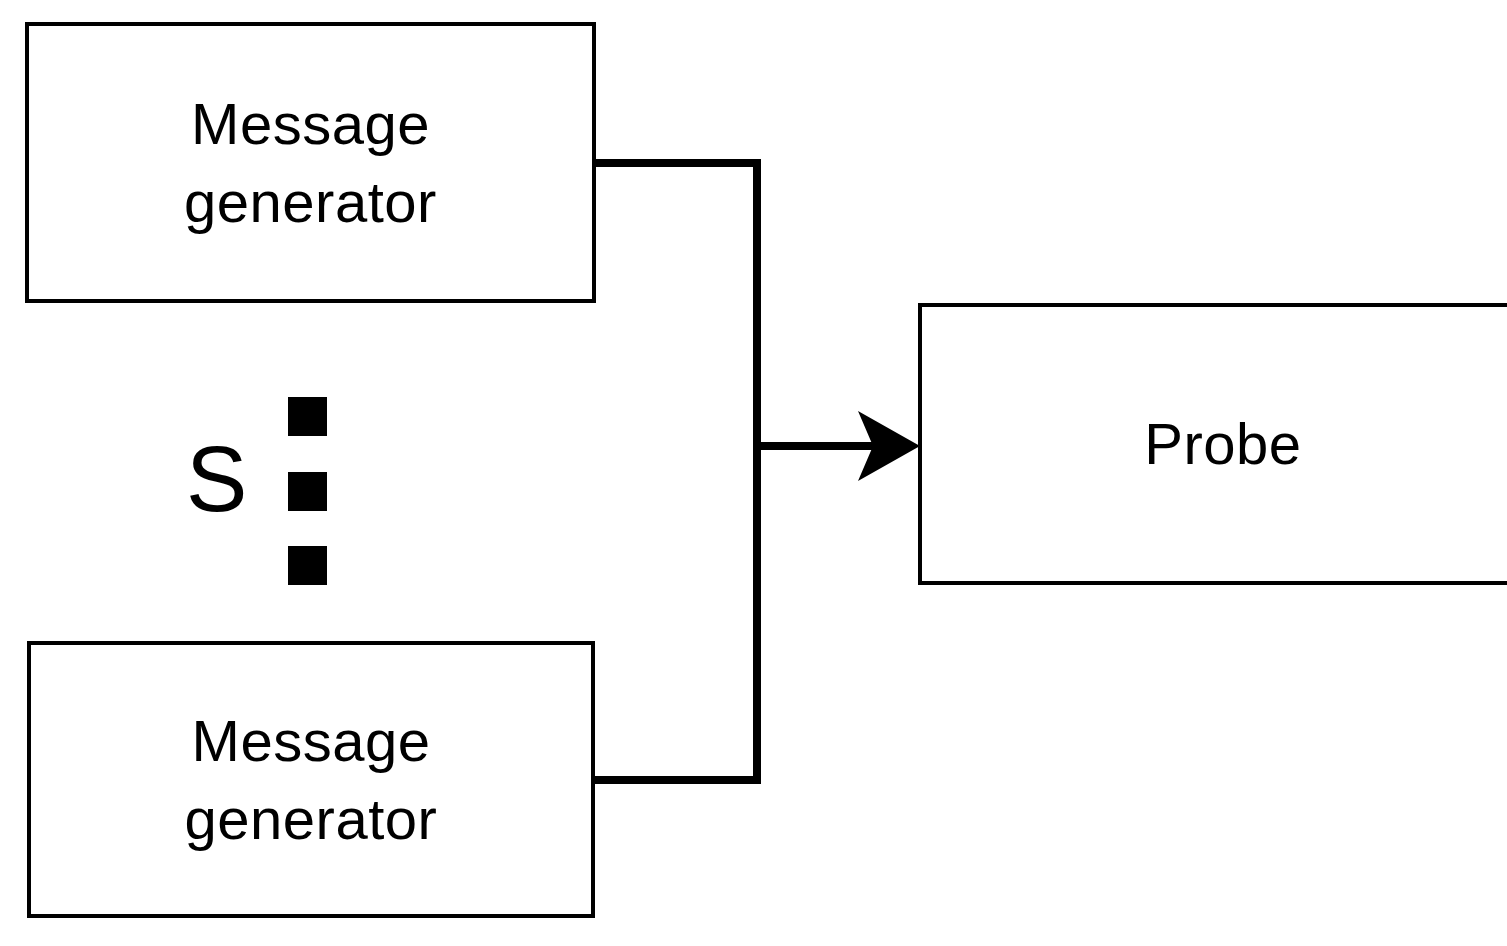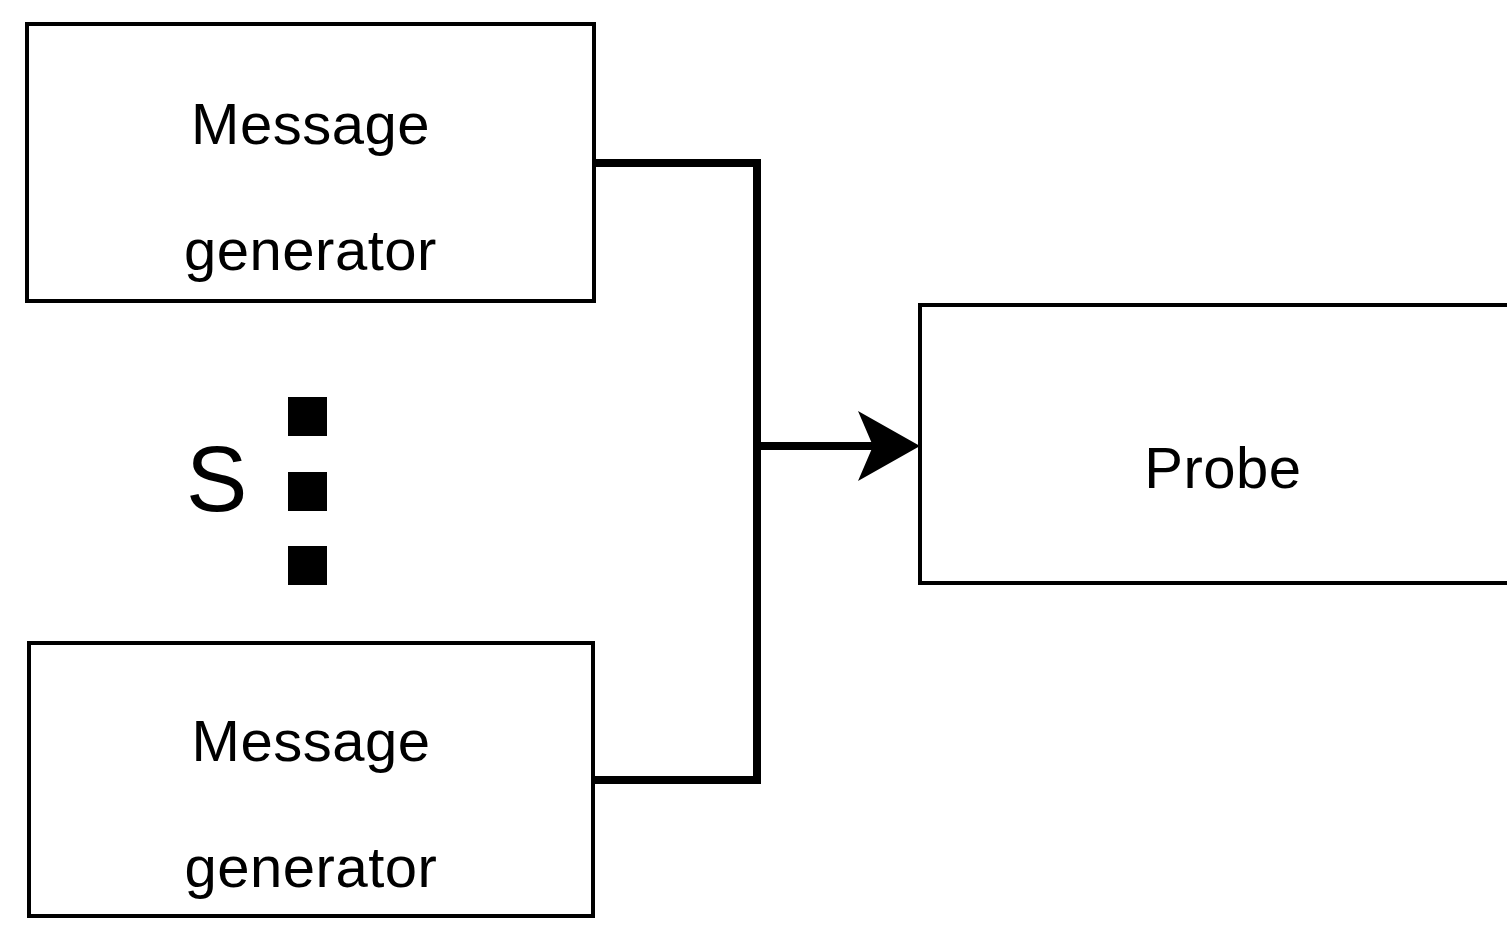--- a/index.html
+++ b/index.html
@@ -55,21 +55,20 @@
     height: 277px;
   }
   .node-probe {
     left: 918px;
     top: 303px;
     width: 610px;
     height: 282px;
   }
   .node-line {
     display: block;
-    margin-top: 48px;
   }
   .s-label {
     position: absolute;
     left: 186px;
     top: 433px;
     font-size: 92px;
     line-height: 1;
     color: #000000;
   }
   .v-ellipsis {

